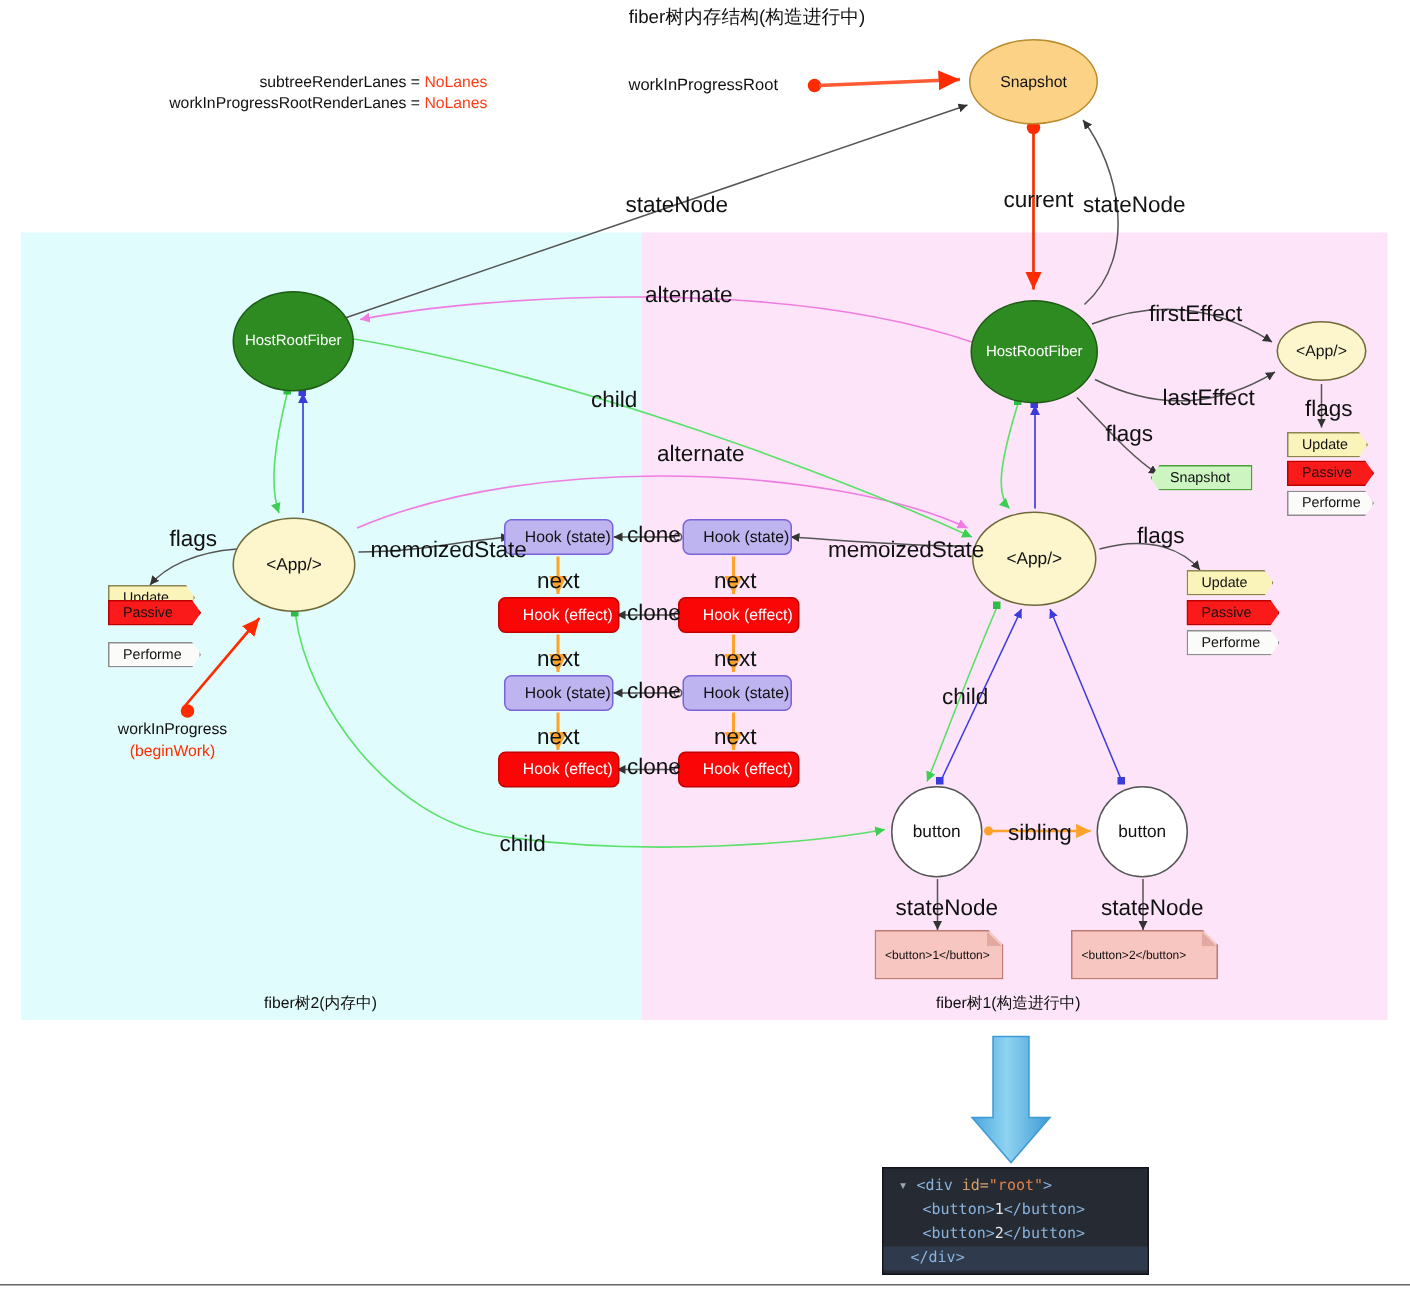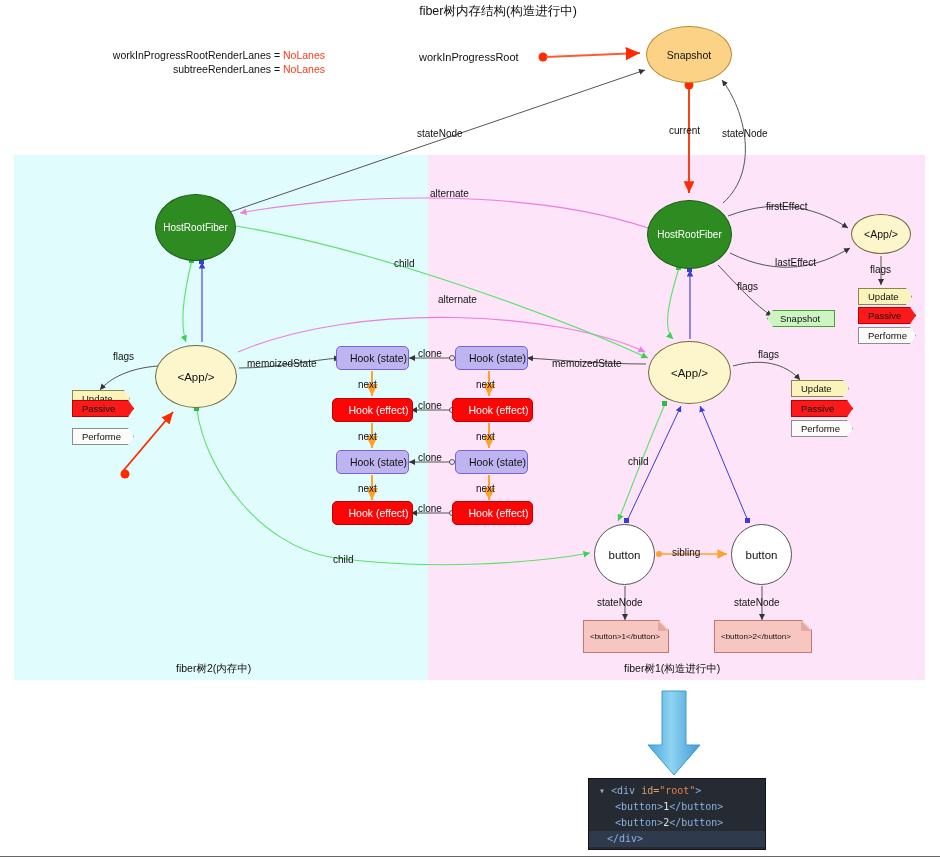--- a/index.html
+++ b/index.html
@@ -56,21 +56,21 @@
               clip-path:polygon(6px 0,100% 0,100% 100%,6px 100%,0 50%);
               padding-left:12px;}
 
   .statebox{position:absolute;background:#f7c6c0;border:1px solid #c07a72;
             font-size:8px;display:flex;align-items:center;padding-left:6px;
             box-sizing:border-box;
             clip-path:polygon(0 0,calc(100% - 10px) 0,100% 10px,100% 100%,0 100%);}
   .statebox .fold{position:absolute;right:0;top:0;width:10px;height:10px;
             background:#e2a9a2;clip-path:polygon(0 0,100% 100%,0 100%);}
 
-  .lbl{position:absolute;font-size:10px;color:#111;white-space:nowrap;}
+  .lbl{position:absolute;font-size:15px;color:#111;white-space:nowrap;}
   .caption{position:absolute;font-size:10.5px;color:#111;white-space:nowrap;}
   .wip-lbl{position:absolute;font-size:11px;color:#111;white-space:nowrap;}
   .wip-red{color:#ff2b00;}
   .wip-center{position:absolute;text-align:center;font-size:10.5px;line-height:15px;}
 
   .domwrap{position:absolute;left:588px;top:778px;width:178px;height:72px;
            background:#252a33;border:1px solid #10131a;
            font-family:"DejaVu Sans Mono","Liberation Mono",monospace;
            font-size:10px;line-height:16px;padding:4px 0 0 0;box-sizing:border-box;}
   .domline{padding-left:12px;white-space:pre;color:#9aa7b4;}
@@ -86,22 +86,22 @@
 <body>
 
 <div id="stage">
 
   <div class="panel panel-left"></div>
   <div class="panel panel-right"></div>
 
   <div class="title">fiber树内存结构(构造进行中)</div>
 
   <div class="legend">
+    <div><span>subtreeRenderLanes = </span><span class="nolanes">NoLanes</span></div>
     <div><span>workInProgressRootRenderLanes = </span><span class="nolanes">NoLanes</span></div>
-    <div><span>subtreeRenderLanes = </span><span class="nolanes">NoLanes</span></div>
   </div>
 
   <svg id="wires" viewBox="0 0 940 859">
     <defs>
       <marker id="ah-dark" markerWidth="7" markerHeight="7" refX="6" refY="3" orient="auto">
         <path d="M0,0 L6,3 L0,6 z" fill="#333"></path>
         </marker>
       <marker id="ah-red" markerWidth="8" markerHeight="8" refX="6.5" refY="3" orient="auto">
         <path d="M0,0 L6.5,3 L0,6 z" fill="#ff2b00"></path>
         </marker>
@@ -274,20 +274,24 @@
   <div class="lbl" style="left:476px;top:431px;">next</div>
   <div class="lbl" style="left:476px;top:483px;">next</div>
 
   <div class="lbl" style="left:628px;top:456px;">child</div>
   <div class="lbl" style="left:333px;top:554px;">child</div>
   <div class="lbl" style="left:672px;top:547px;">sibling</div>
   <div class="lbl" style="left:597px;top:597px;">stateNode</div>
   <div class="lbl" style="left:734px;top:597px;">stateNode</div>
 
   <div class="wip-lbl" style="left:419px;top:51px;">workInProgressRoot</div>
+  <div class="wip-center" style="left:40px;top:479px;width:150px;">
+    <div>workInProgress</div>
+    <div class="wip-red">(beginWork)</div>
+  </div>
 
   <div class="caption" style="left:176px;top:662px;text-align:center;">fiber树2(内存中)</div>
   <div class="caption" style="left:624px;top:662px;">fiber树1(构造进行中)</div>
 
   <div class="domwrap">
     <div id="domlines">
         <div class="domline" style="padding-left: 10px;"><span class="car">▾ </span><span class="tg">&lt;div </span><span class="at">id=</span><span class="av">"root"</span><span class="tg">&gt;</span></div>
         <div class="domline" style="padding-left: 26px;"><span class="tg">&lt;button&gt;</span><span class="tx">1</span><span class="tg">&lt;/button&gt;</span></div>
         <div class="domline" style="padding-left: 26px;"><span class="tg">&lt;button&gt;</span><span class="tx">2</span><span class="tg">&lt;/button&gt;</span></div>
         <div class="domline sel" style="padding-left: 18px;"><span class="tg">&lt;/div&gt;</span></div>

